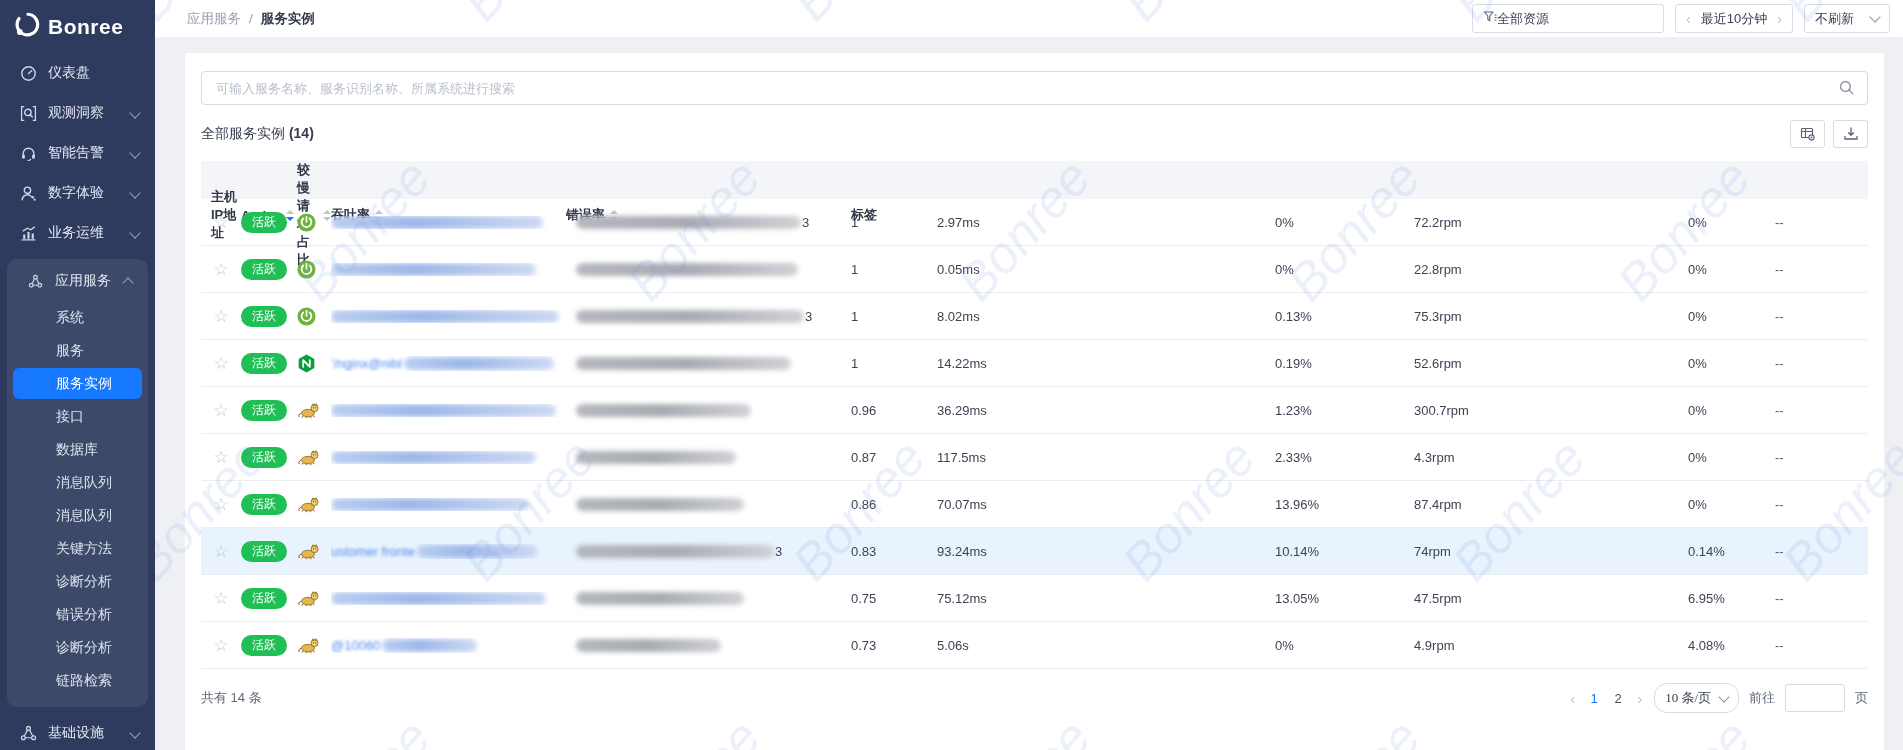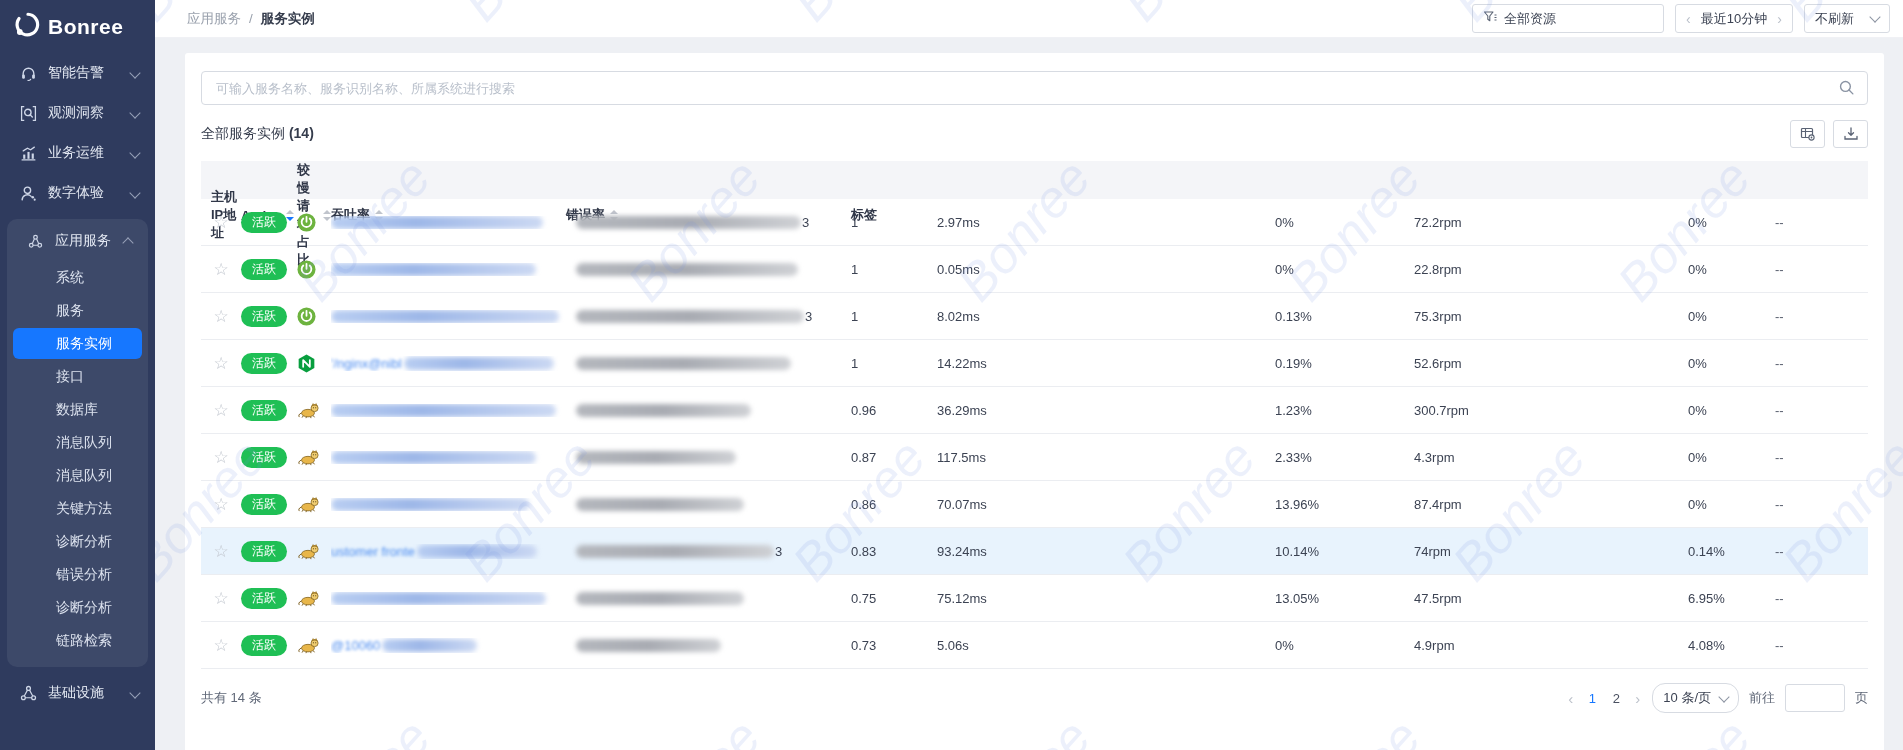--- a/index.html
+++ b/index.html
@@ -32,21 +32,21 @@
   .main{position:absolute;left:155px;top:0;right:0;bottom:0;}
   .watermarks{position:absolute;inset:0;pointer-events:none;z-index:9;overflow:hidden;}
   .wm{position:absolute;font-size:52px;font-style:italic;font-weight:400;color:rgba(120,150,230,0.14);transform:rotate(-48deg);white-space:nowrap;}
 
   .topbar{position:relative;height:37px;background:#fff;display:flex;align-items:center;border-bottom:1px solid #f0f1f5;z-index:2;}
   .crumb{margin-left:32px;font-size:13.5px;color:#9aa1ad;display:flex;gap:8px;align-items:center;}
   .crumb .cur{color:#353c4c;font-weight:600;}
   .tb-right{margin-left:auto;display:flex;align-items:center;gap:11px;margin-right:13px;}
   .tb-box{height:27px;border:1px solid #d7dbe2;border-radius:3px;background:#fff;display:flex;align-items:center;padding:0 10px;font-size:13px;color:#3c4353;cursor:pointer;}
   .tb-box .arr{color:#b9bfc9;font-size:14px;line-height:1;}
-  .tb-filter{width:170px;gap:7px;}
+  .tb-filter{width:170px;}
   .tb-time{width:96px;justify-content:space-between;}
   .tb-refresh{width:64px;justify-content:space-between;}
   .chev-d{width:7px;height:7px;border-right:1.4px solid #8d95a3;border-bottom:1.4px solid #8d95a3;transform:rotate(45deg);margin-top:-3px;}
 
   .card{position:absolute;left:30px;right:19px;top:53px;bottom:0;background:#fff;border-radius:3px 3px 0 0;padding:18px 16px 0 16px;z-index:1;}
   .searchbar{position:relative;height:32px;border:1px solid #d7dbe2;border-radius:4px;display:flex;align-items:center;}
   .searchbar input{border:0;outline:0;flex:1;margin:0 36px 0 12px;font-size:13px;color:#3c4353;background:transparent;}
   .searchbar input::placeholder{color:#b8bfca;}
   .search-ic{position:absolute;right:12px;top:7px;}
 
@@ -77,98 +77,109 @@
   .frag{color:#4d8df0;filter:blur(1.5px);white-space:nowrap;margin-right:2px;}
   .ip-suffix{color:#3c4353;margin-left:1px;}
   .cell-ip{display:flex;align-items:center;padding-left:10px;}
   .cell-tag{color:#5a6170;}
 
   .foot{display:flex;align-items:center;margin-top:14px;font-size:13px;color:#606878;}
   .pager{margin-left:auto;display:flex;align-items:center;gap:10px;}
   .pg-arrow{color:#bcc1ca;font-size:15px;cursor:pointer;padding:0 2px;}
   .pg-num{cursor:pointer;color:#4a5060;min-width:14px;text-align:center;}
   .pg-num.active{color:#1677ff;}
-  .pg-size{height:28px;border:1px solid #d7dbe2;border-radius:13px;display:flex;align-items:center;gap:9px;padding:0 10px;cursor:pointer;color:#3c4353;}
+  .pg-size{height:28px;border:1px solid #d7dbe2;border-radius:13px;display:flex;align-items:center;gap:9px;padding:0 10px;cursor:pointer;color:#3c4353;font-family:Liberation Serif, serif;}
   .goto-input{width:46px;height:26px;border:1px solid #d7dbe2;border-radius:3px;outline:none;padding:0 6px;font-size:13px;}
 </style>
 </head>
 <body>
 
 <div class="screen">
 
   <aside class="sidebar">
     <div class="logo">
       <span>
         <svg width="28" height="28" viewBox="0 0 30 30">
             <path d="M16 3.5 a11 11 0 1 1 -9.5 4.5" fill="none" stroke="#fff" stroke-width="3.4" stroke-linecap="round"></path>
             <circle cx="7.3" cy="22.5" r="3.1" fill="#fff"></circle>
           </svg>
       </span>
       <span class="logo-text">Bonree</span>
     </div>
 
     <div>
 
+        <div class="nav-item">
+          <span class="nav-ic ic-dashboard" data-icon-slot="">
+            <svg class="i-dashboard" width="17" height="17" viewBox="0 0 16 16">
+              <circle cx="8" cy="8" r="6.3" fill="none" stroke="currentColor" stroke-width="1.3"></circle>
+              <path d="M8 8 L11 5.4" stroke="currentColor" stroke-width="1.3" stroke-linecap="round"></path>
+            </svg>
+
+          </span>
+          <span class="lbl">仪表盘</span>
+
+        </div>
+
+        <div class="nav-item">
+          <span class="nav-ic ic-insight" data-icon-slot="">
+
+            <svg class="i-insight" width="17" height="17" viewBox="0 0 16 16">
+              <path d="M4 1.5 H1.5 V14.5 H4 M12 1.5 H14.5 V14.5 H12" fill="none" stroke="currentColor" stroke-width="1.2"></path>
+              <circle cx="7.4" cy="7" r="3" fill="none" stroke="currentColor" stroke-width="1.3"></circle>
+              <path d="M9.6 9.3 L11.6 11.3" stroke="currentColor" stroke-width="1.3" stroke-linecap="round"></path>
+            </svg>
+
+          </span>
+          <span class="lbl">观测洞察</span>
+          <span class="chev"></span>
+        </div>
 
         <div class="nav-item">
           <span class="nav-ic ic-alert" data-icon-slot="">
 
             <svg class="i-alert" width="17" height="17" viewBox="0 0 16 16">
               <path d="M3 10 v-2 a5 5 0 0 1 10 0 v2" fill="none" stroke="currentColor" stroke-width="1.3" stroke-linecap="round"></path>
               <rect x="2" y="9" width="2.6" height="4" rx="1.2" fill="currentColor"></rect>
               <rect x="11.4" y="9" width="2.6" height="4" rx="1.2" fill="currentColor"></rect>
               <path d="M10 13.5 a2.5 2.5 0 0 1 -2.5 1" fill="none" stroke="currentColor" stroke-width="1.1" stroke-linecap="round"></path>
             </svg>
 
           </span>
           <span class="lbl">智能告警</span>
           <span class="chev"></span>
         </div>
 
         <div class="nav-item">
-          <span class="nav-ic ic-insight" data-icon-slot="">
-
-            <svg class="i-insight" width="17" height="17" viewBox="0 0 16 16">
-              <path d="M4 1.5 H1.5 V14.5 H4 M12 1.5 H14.5 V14.5 H12" fill="none" stroke="currentColor" stroke-width="1.2"></path>
-              <circle cx="7.4" cy="7" r="3" fill="none" stroke="currentColor" stroke-width="1.3"></circle>
-              <path d="M9.6 9.3 L11.6 11.3" stroke="currentColor" stroke-width="1.3" stroke-linecap="round"></path>
+          <span class="nav-ic ic-experience" data-icon-slot="">
+
+            <svg class="i-experience" width="17" height="17" viewBox="0 0 16 16">
+              <circle cx="7" cy="5" r="3" fill="none" stroke="currentColor" stroke-width="1.3"></circle>
+              <path d="M2 14 a5 5 0 0 1 8.5 -3.3" fill="none" stroke="currentColor" stroke-width="1.3" stroke-linecap="round"></path>
+              <circle cx="12" cy="11.5" r="1.2" fill="currentColor"></circle>
+              <circle cx="13.8" cy="13.8" r="1" fill="currentColor"></circle>
             </svg>
-
-          </span>
-          <span class="lbl">观测洞察</span>
+          </span>
+          <span class="lbl">数字体验</span>
           <span class="chev"></span>
         </div>
 
         <div class="nav-item">
           <span class="nav-ic ic-ops" data-icon-slot="">
 
             <svg class="i-ops" width="17" height="17" viewBox="0 0 16 16">
               <path d="M2 14 h12" stroke="currentColor" stroke-width="1.2" stroke-linecap="round"></path>
               <rect x="3" y="9" width="2" height="4" fill="currentColor"></rect>
               <rect x="7" y="6.5" width="2" height="6.5" fill="currentColor"></rect>
               <rect x="11" y="8" width="2" height="5" fill="currentColor"></rect>
               <path d="M3 5.5 L7 3 L10 4.5 L13.5 2" fill="none" stroke="currentColor" stroke-width="1.2" stroke-linecap="round"></path>
             </svg>
 
           </span>
           <span class="lbl">业务运维</span>
-          <span class="chev"></span>
-        </div>
-
-        <div class="nav-item">
-          <span class="nav-ic ic-experience" data-icon-slot="">
-
-            <svg class="i-experience" width="17" height="17" viewBox="0 0 16 16">
-              <circle cx="7" cy="5" r="3" fill="none" stroke="currentColor" stroke-width="1.3"></circle>
-              <path d="M2 14 a5 5 0 0 1 8.5 -3.3" fill="none" stroke="currentColor" stroke-width="1.3" stroke-linecap="round"></path>
-              <circle cx="12" cy="11.5" r="1.2" fill="currentColor"></circle>
-              <circle cx="13.8" cy="13.8" r="1" fill="currentColor"></circle>
-            </svg>
-          </span>
-          <span class="lbl">数字体验</span>
           <span class="chev"></span>
         </div>
       </div>
 
     <div class="group-panel">
       <div class="nav-item">
         <span class="nav-ic">
           <svg width="17" height="17" viewBox="0 0 16 16">
               <circle cx="8" cy="4" r="1.7" fill="none" stroke="currentColor" stroke-width="1.2"></circle>
               <circle cx="4" cy="11.5" r="1.7" fill="none" stroke="currentColor" stroke-width="1.2"></circle>

